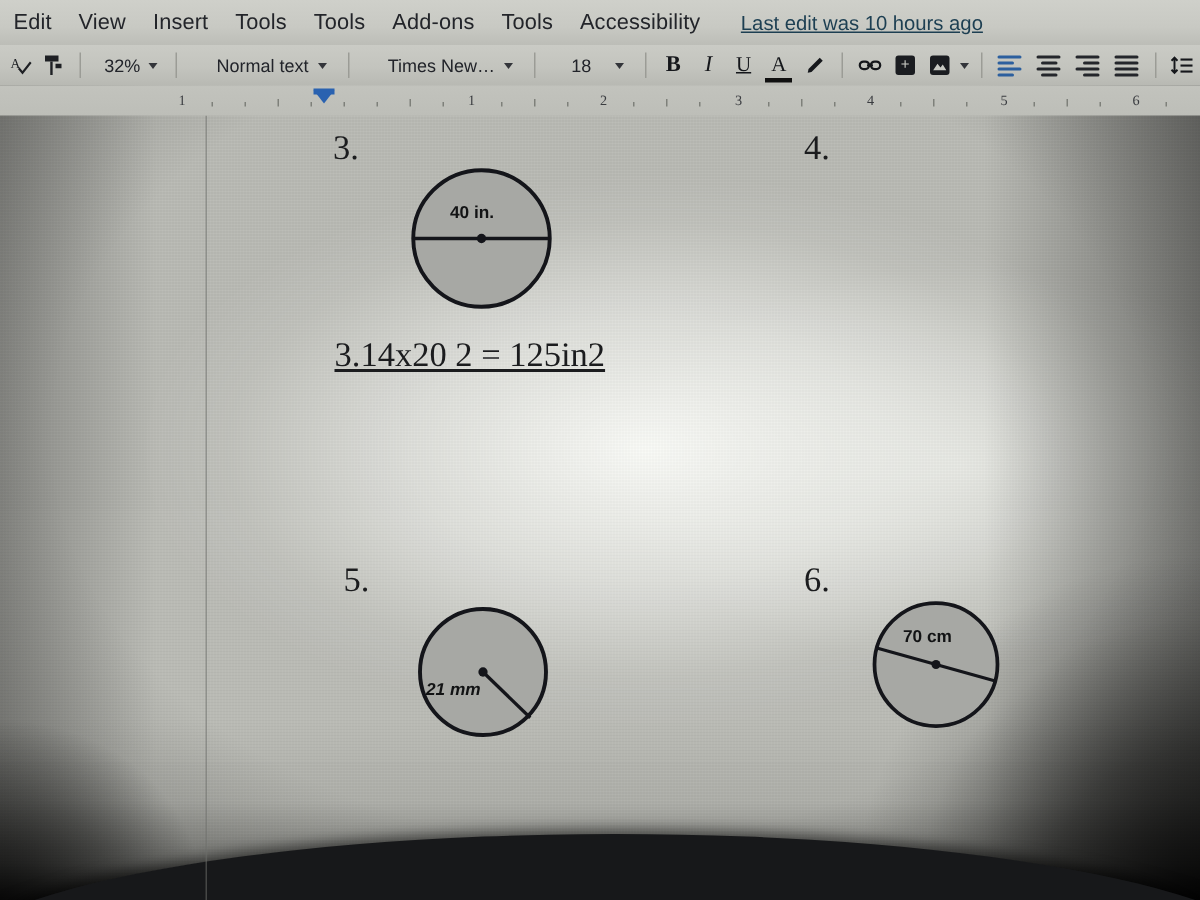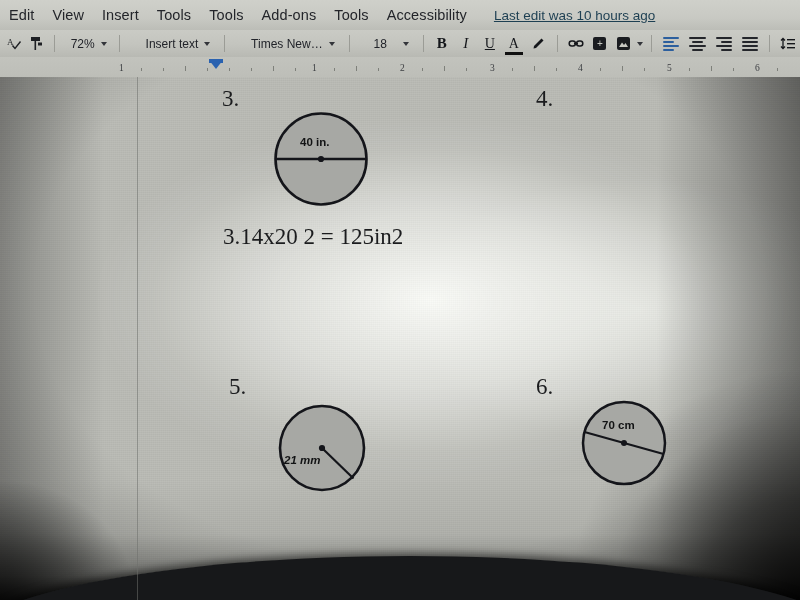--- a/index.html
+++ b/index.html
@@ -142,21 +142,21 @@
     position:absolute;left:137px;top:77px;width:1px;height:523px;
     background:rgba(110,112,108,0.55);z-index:3;
   }
 
   .qnum{
     position:absolute;font-family:"Liberation Serif",serif;
     font-size:23px;color:#1b1c1e;z-index:4;
   }
   .worktext{
     position:absolute;font-family:"Liberation Serif",serif;
-    font-size:23px;color:#1b1c1e;white-space:nowrap;z-index:4;
+    font-size:23px;color:#1b1c1e;white-space:nowrap;z-index:4;text-decoration:underline;
   }
   .fig{position:absolute;z-index:4;}
   .fig svg{display:block;}
   .fig-label{
     position:absolute;font-family:"Liberation Sans",sans-serif;
     font-weight:bold;color:#121314;white-space:nowrap;
   }
 </style>
 </head>
 <body>
@@ -226,28 +226,28 @@
         <svg width="15" height="15" viewBox="0 0 15 15">
           <rect x="2" y="1" width="9" height="4" fill="#1e2024"></rect>
           <rect x="5.5" y="5" width="1.6" height="9" fill="#1e2024"></rect>
           <rect x="9" y="6.5" width="4" height="3" fill="#1e2024"></rect>
         </svg>
       </div>
 
       <div class="tb-sep"></div>
 
       <div class="tb-box zoom-box">
-        <span class="tb-text">72%</span>
+        <span class="tb-text">32%</span>
         <span class="caret"></span>
       </div>
 
       <div class="tb-sep" style="margin-left:12px;"></div>
 
       <div class="tb-box style-box">
-        <span class="tb-text">Insert text</span>
+        <span class="tb-text">Normal text</span>
         <span class="caret"></span>
       </div>
 
       <div class="tb-sep" style="margin-left:14px;"></div>
 
       <div class="tb-box font-box">
         <span class="tb-text">Times New…</span>
         <span class="caret"></span>
       </div>
 

